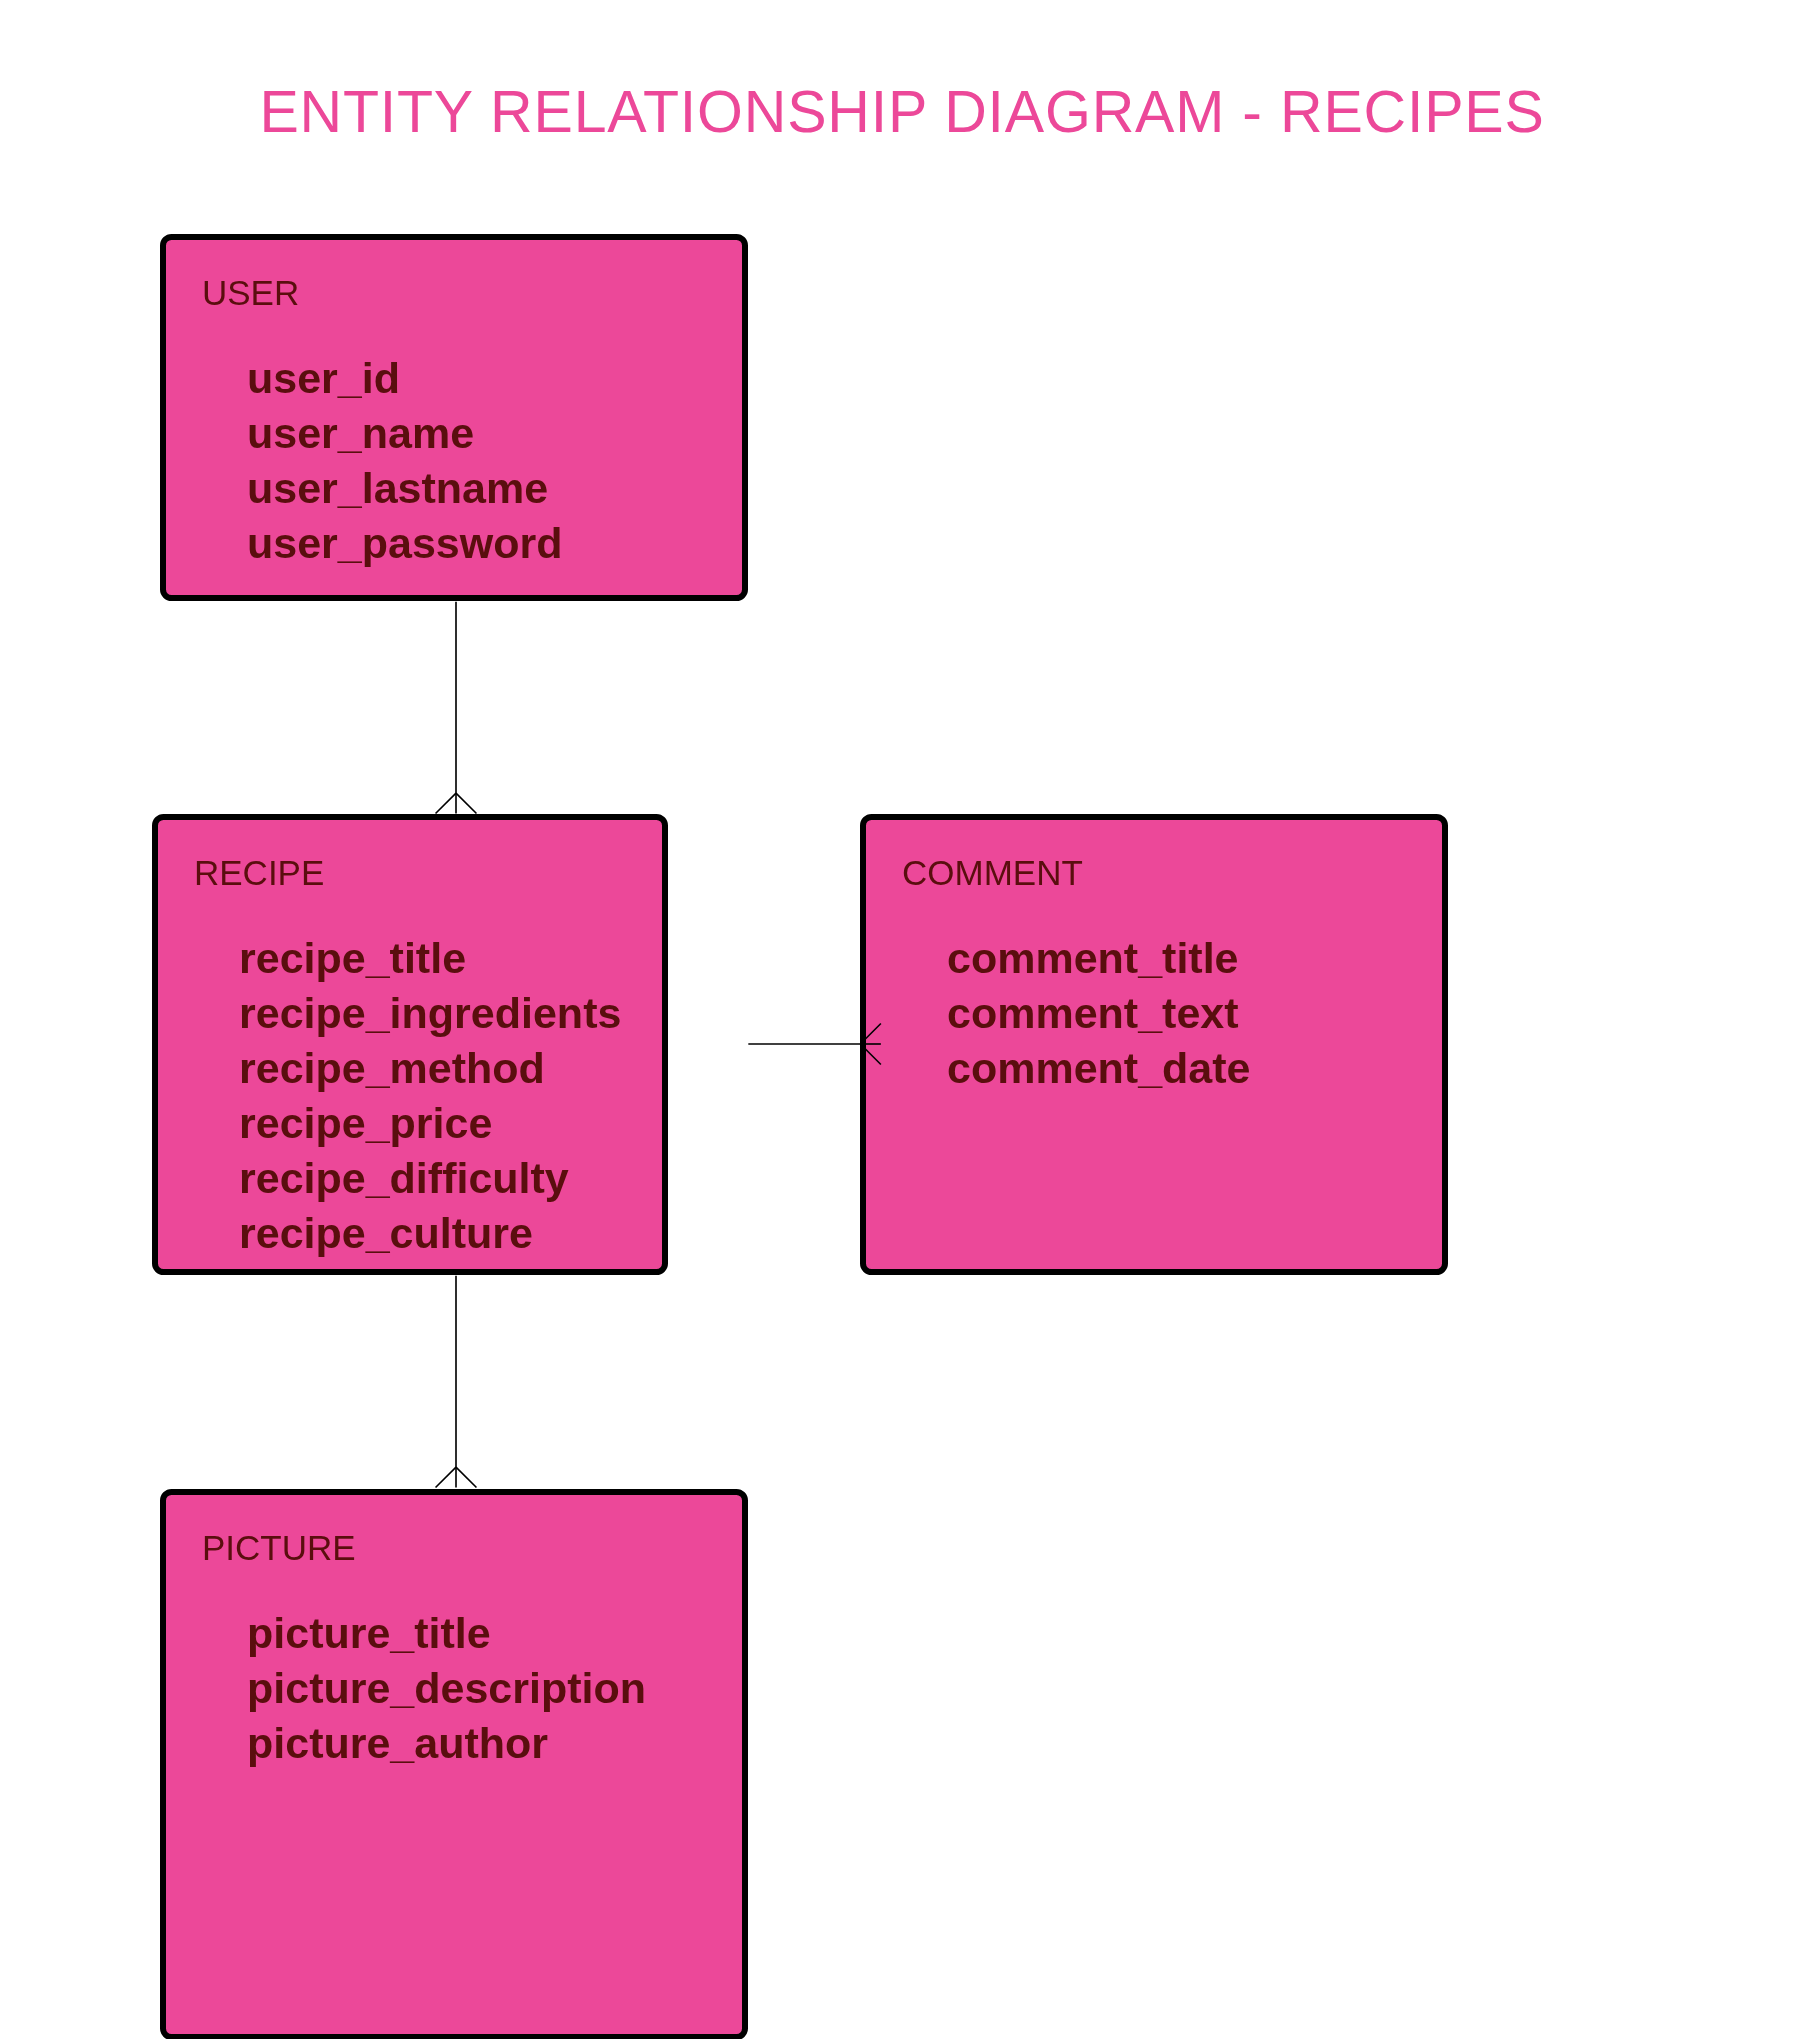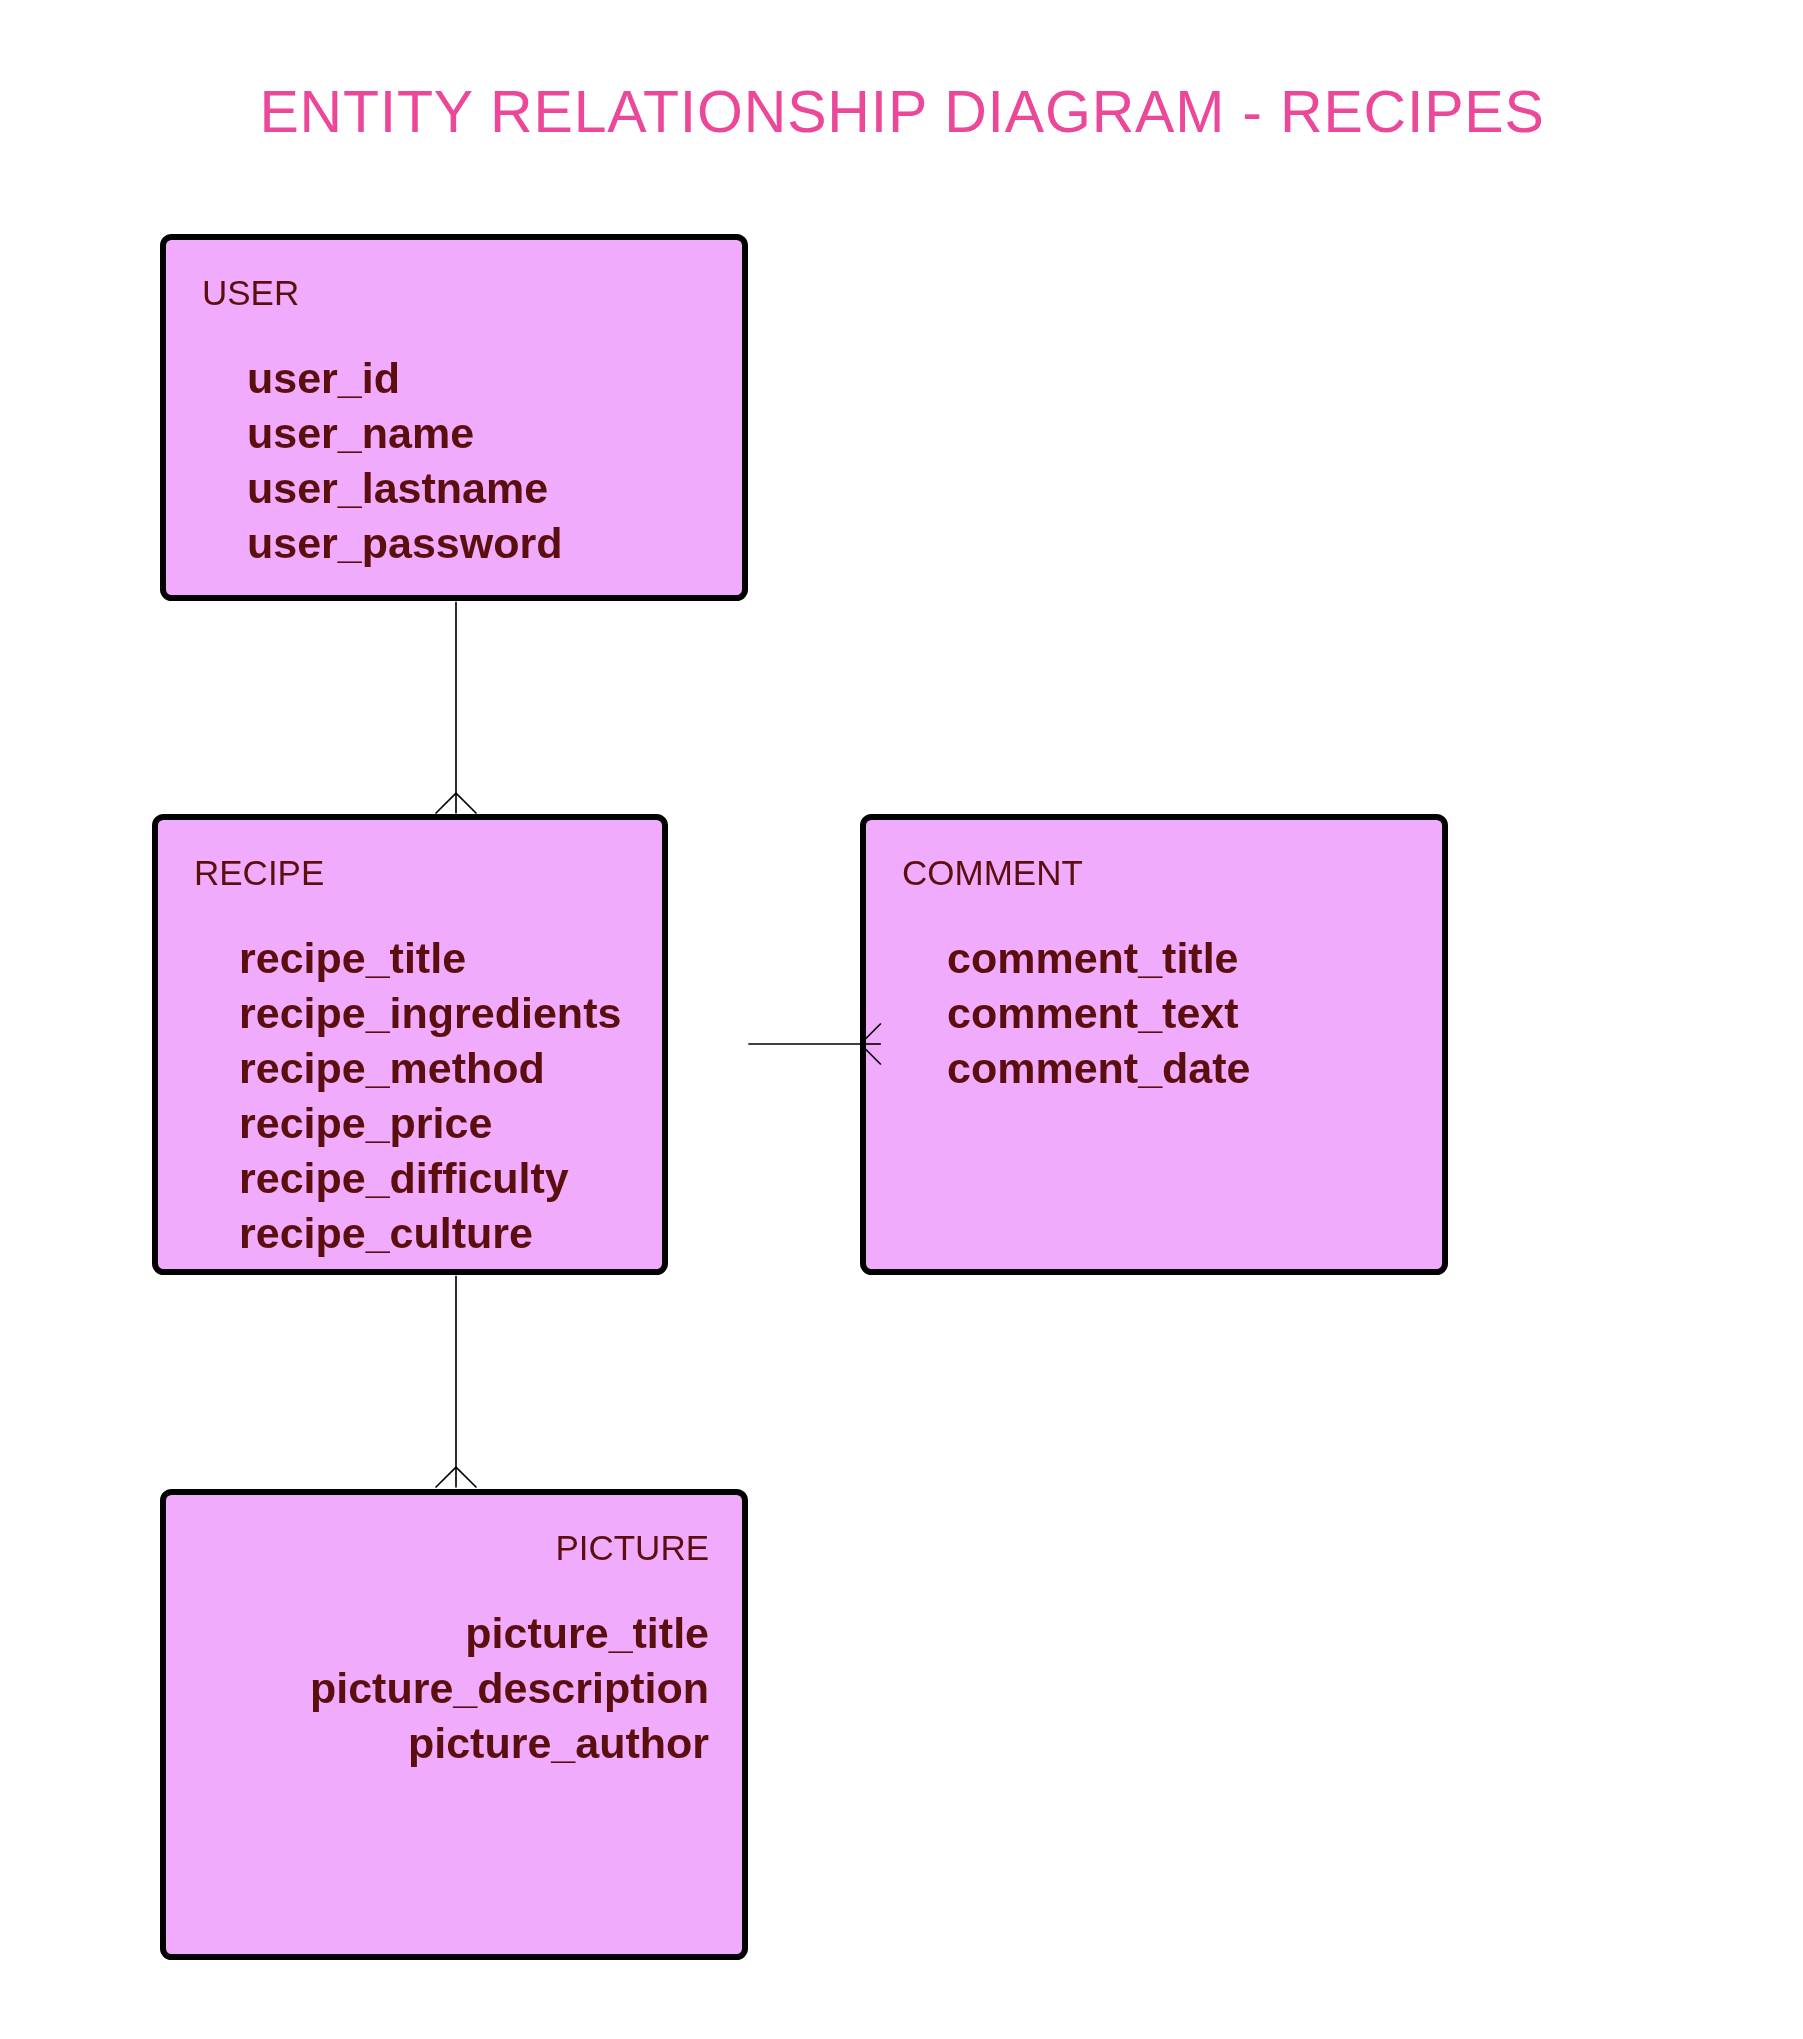--- a/index.html
+++ b/index.html
@@ -16,21 +16,21 @@
     left: 0;
     width: 1804px;
     text-align: center;
     font-size: 59px;
     color: #ec4899;
     letter-spacing: 0.8px;
     font-weight: 400;
   }
   .entity {
     position: absolute;
-    background: #f0abfc;
+    background: #ec4899;
     border: 6.6px solid #000000;
     border-radius: 11.5px;
     padding: 33px 33px 33px 36px;
   }
   .entity-name {
     font-size: 35px;
     color: #5a0e0e;
     margin-bottom: 38px;
     font-weight: 400;
   }
@@ -69,21 +69,21 @@
   <div class="entity-attr">recipe_culture</div>
 </div>
 
 <div class="entity" style="left:860px; top:814px; width:588px; height:461px;">
   <div class="entity-name">COMMENT</div>
   <div class="entity-attr">comment_title</div>
   <div class="entity-attr">comment_text</div>
   <div class="entity-attr">comment_date</div>
 </div>
 
-<div class="entity" style="left:160px; top:1489px; width:588px; height:471px;text-align:right;">
+<div class="entity" style="left:160px; top:1489px; width:588px; height:551px;">
   <div class="entity-name">PICTURE</div>
   <div class="entity-attr">picture_title</div>
   <div class="entity-attr">picture_description</div>
   <div class="entity-attr">picture_author</div>
 </div>
 
 <svg class="connector" style="left:411px; top:601px; width:90px; height:214px;" viewBox="0 0 110 260">
   <line x1="55" y1="0" x2="55" y2="234" stroke="#000" stroke-width="2"></line>
   <line x1="55" y1="234" x2="30" y2="259" stroke="#000" stroke-width="2"></line>
   <line x1="55" y1="234" x2="80" y2="259" stroke="#000" stroke-width="2"></line>

